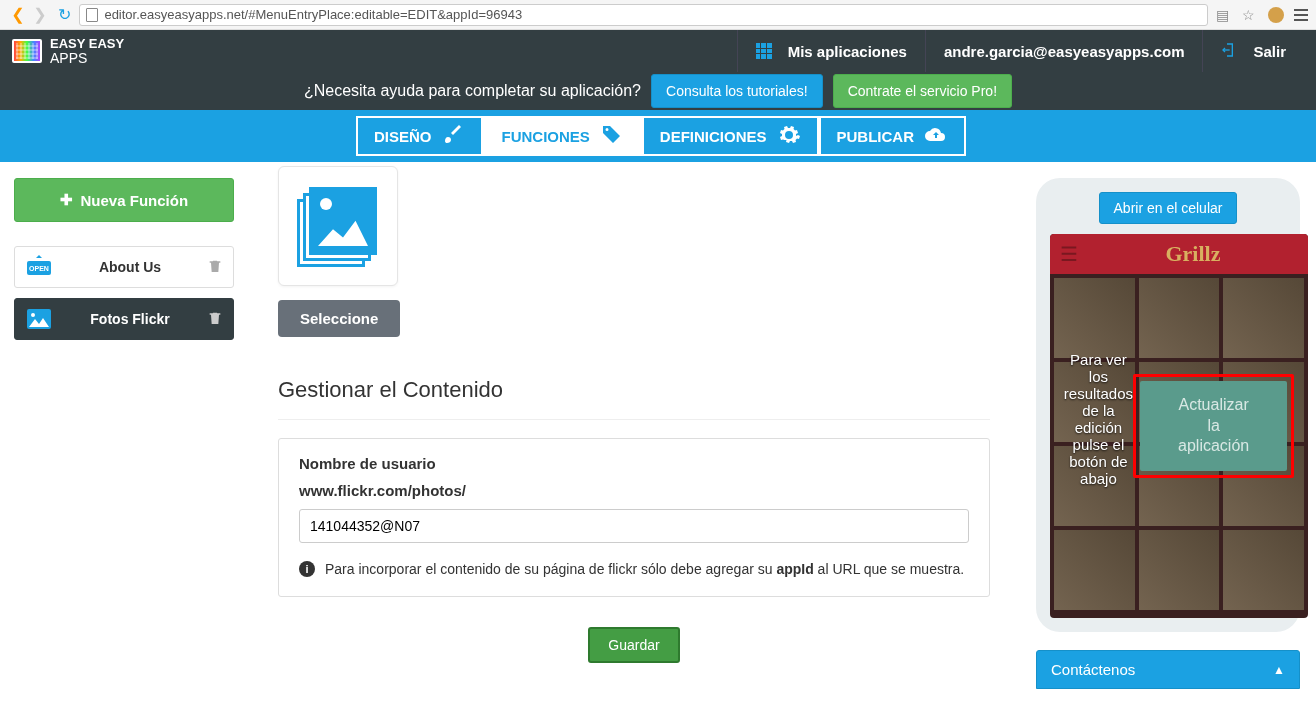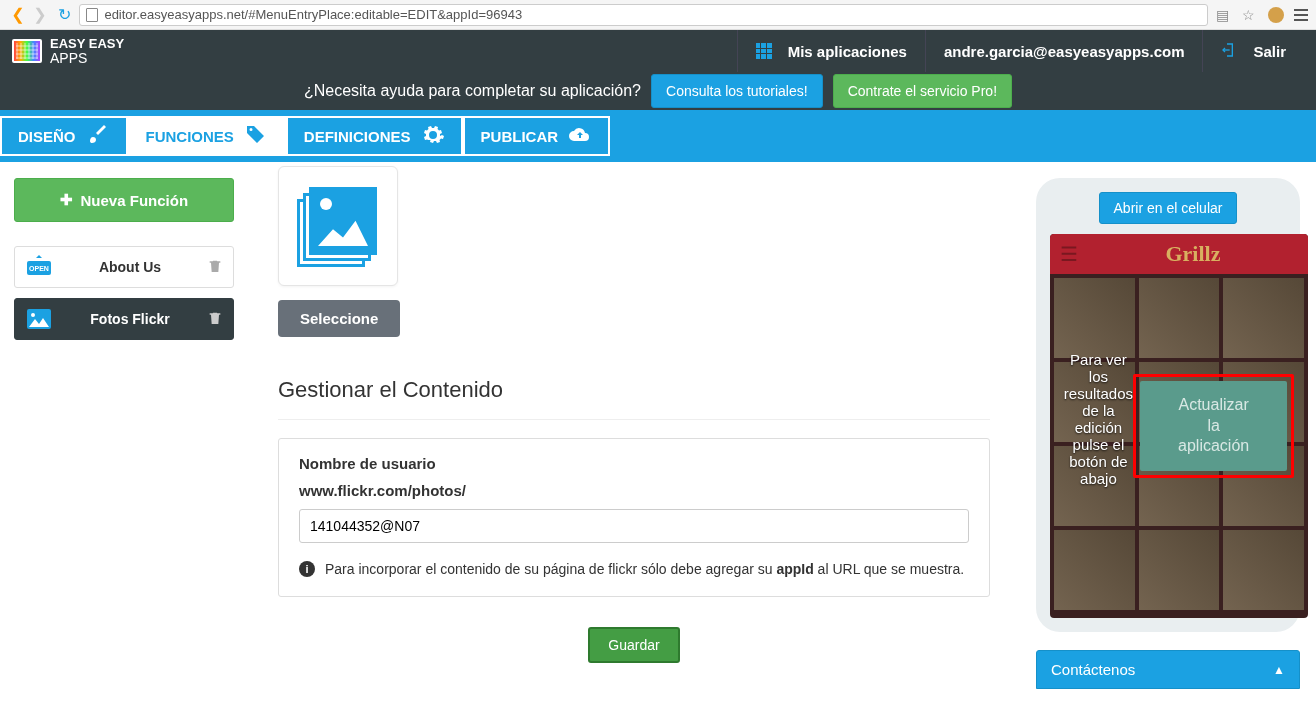--- a/index.html
+++ b/index.html
@@ -33,21 +33,21 @@
 .apps-icon span { background: #1ba1e2; }
 .exit-icon svg { width: 16px; height: 16px; }
 
 
 .help-bar { height: 38px; background: #333e42; display: flex; align-items: center; justify-content: center; gap: 10px; color: #fff; font-size: 16px; }
 .btn { padding: 8px 14px; border-radius: 3px; border: 1px solid transparent; font-size: 14px; color: #fff; cursor: pointer; font-weight: 400; }
 .btn-tutorial { background: #1ba1e2; border-color: #1590c9; }
 .btn-pro { background: #5cb85c; border-color: #4cae4c; }
 
 
-.tab-nav { height: 52px; background: #1ba1e2; display: flex; align-items: center; gap: 0; }
+.tab-nav { height: 52px; background: #1ba1e2; display: flex; align-items: center; justify-content: center; gap: 0; padding-left: 6px; }
 .tab-btn { height: 40px; padding: 0 16px; border: 2px solid #fff; display: flex; align-items: center; gap: 10px; color: #fff; font-weight: 700; font-size: 15px; cursor: pointer; position: relative; }
 .tab-btn.active { background: #fff; color: #1ba1e2; }
 .tab-btn.active::after { content: ""; position: absolute; bottom: -8px; left: 50%; transform: translateX(-50%); border: 6px solid transparent; border-top-color: #fff; }
 .tab-icon svg { width: 24px; height: 24px; }
 
 
 .main { display: flex; min-height: calc(100vh - 162px); }
 .sidebar { width: 248px; padding: 16px 14px; }
 .new-func { width: 100%; background: #5cb85c; border: 1px solid #4cae4c; color: #fff; font-weight: 700; font-size: 15px; padding: 12px; border-radius: 3px; display: flex; align-items: center; justify-content: center; gap: 8px; margin-bottom: 24px; cursor: pointer; }
 .side-item { display: flex; align-items: center; padding: 8px 10px; border: 1px solid #ddd; border-radius: 3px; margin-bottom: 10px; gap: 10px; background: #fff; cursor: pointer; }

